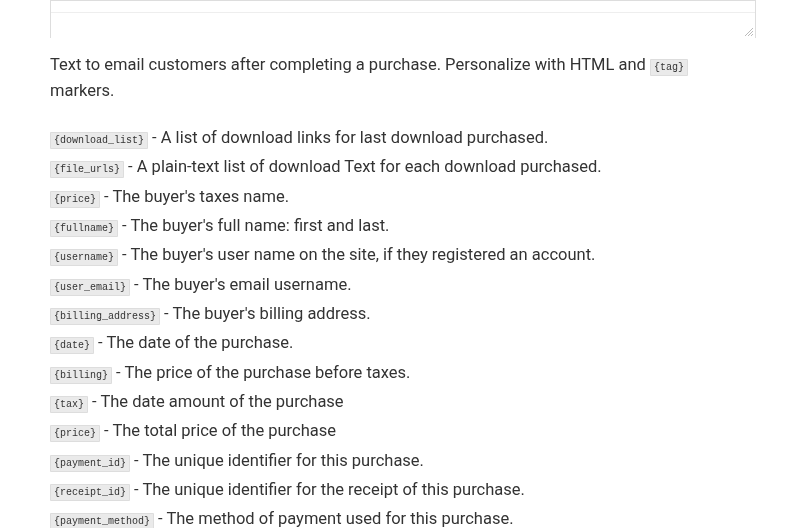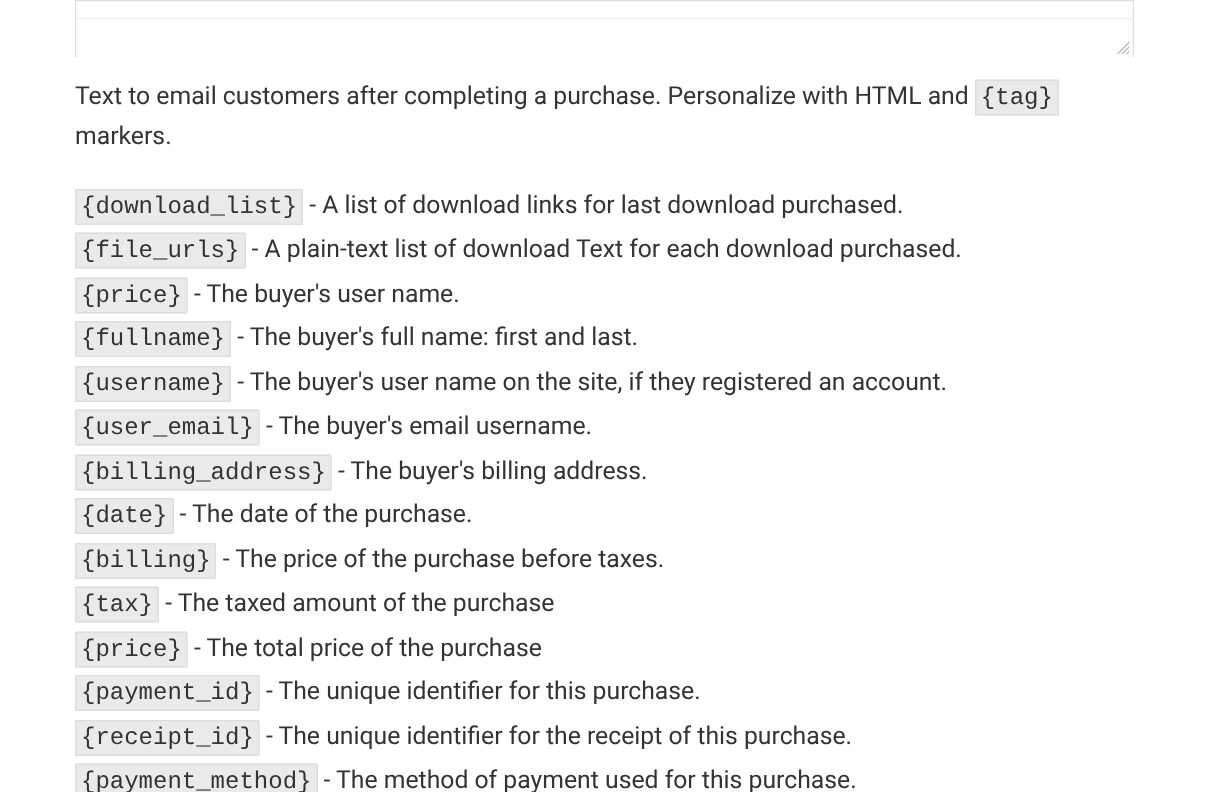--- a/index.html
+++ b/index.html
@@ -56,21 +56,21 @@
     margin-bottom: 18px;
     line-height: 1.6;
     font-size: 16.5px;
     color: #333;
   }
   code.tag {
     font-family: "SFMono-Regular", Consolas, "Liberation Mono", Menlo, monospace;
     background: #eaeaea;
     border: 1px solid #ddd;
     padding: 2px 3px;
-    font-size: 16px;
+    font-size: 10px;
     color: #333;
     border-radius: 1px;
   }
   .tag-list {
     line-height: 1.78;
     font-size: 16.5px;
     color: #333;
   }
   .tag-row {
     margin-bottom: 0px;
@@ -96,27 +96,27 @@
     </div>
   </div>
 
   <div class="intro">
     <span>Text to email customers after completing a purchase. Personalize with HTML and </span><code class="tag">{tag}</code><span> markers.</span>
   </div>
 
   <div class="tag-list">
     <div class="tag-row"><code class="tag">{download_list}</code><span class="tag-desc"> - A list of download links for last download purchased.</span></div>
     <div class="tag-row"><code class="tag">{file_urls}</code><span class="tag-desc"> - A plain-text list of download Text for each download purchased.</span></div>
-    <div class="tag-row"><code class="tag">{price}</code><span class="tag-desc"> - The buyer's user name.</span></div>
+    <div class="tag-row"><code class="tag">{price}</code><span class="tag-desc"> - The buyer's taxes name.</span></div>
     <div class="tag-row"><code class="tag">{fullname}</code><span class="tag-desc"> - The buyer's full name: first and last.</span></div>
     <div class="tag-row"><code class="tag">{username}</code><span class="tag-desc"> - The buyer's user name on the site, if they registered an account.</span></div>
     <div class="tag-row"><code class="tag">{user_email}</code><span class="tag-desc"> - The buyer's email username.</span></div>
     <div class="tag-row"><code class="tag">{billing_address}</code><span class="tag-desc"> - The buyer's billing address.</span></div>
     <div class="tag-row"><code class="tag">{date}</code><span class="tag-desc"> - The date of the purchase.</span></div>
     <div class="tag-row"><code class="tag">{billing}</code><span class="tag-desc"> - The price of the purchase before taxes.</span></div>
-    <div class="tag-row"><code class="tag">{tax}</code><span class="tag-desc"> - The taxed amount of the purchase</span></div>
+    <div class="tag-row"><code class="tag">{tax}</code><span class="tag-desc"> - The date amount of the purchase</span></div>
     <div class="tag-row"><code class="tag">{price}</code><span class="tag-desc"> - The total price of the purchase</span></div>
     <div class="tag-row"><code class="tag">{payment_id}</code><span class="tag-desc"> - The unique identifier for this purchase.</span></div>
     <div class="tag-row"><code class="tag">{receipt_id}</code><span class="tag-desc"> - The unique identifier for the receipt of this purchase.</span></div>
     <div class="tag-row"><code class="tag">{payment_method}</code><span class="tag-desc"> - The method of payment used for this purchase.</span></div>
   </div>
 
 </div>
 
 </body></html>

